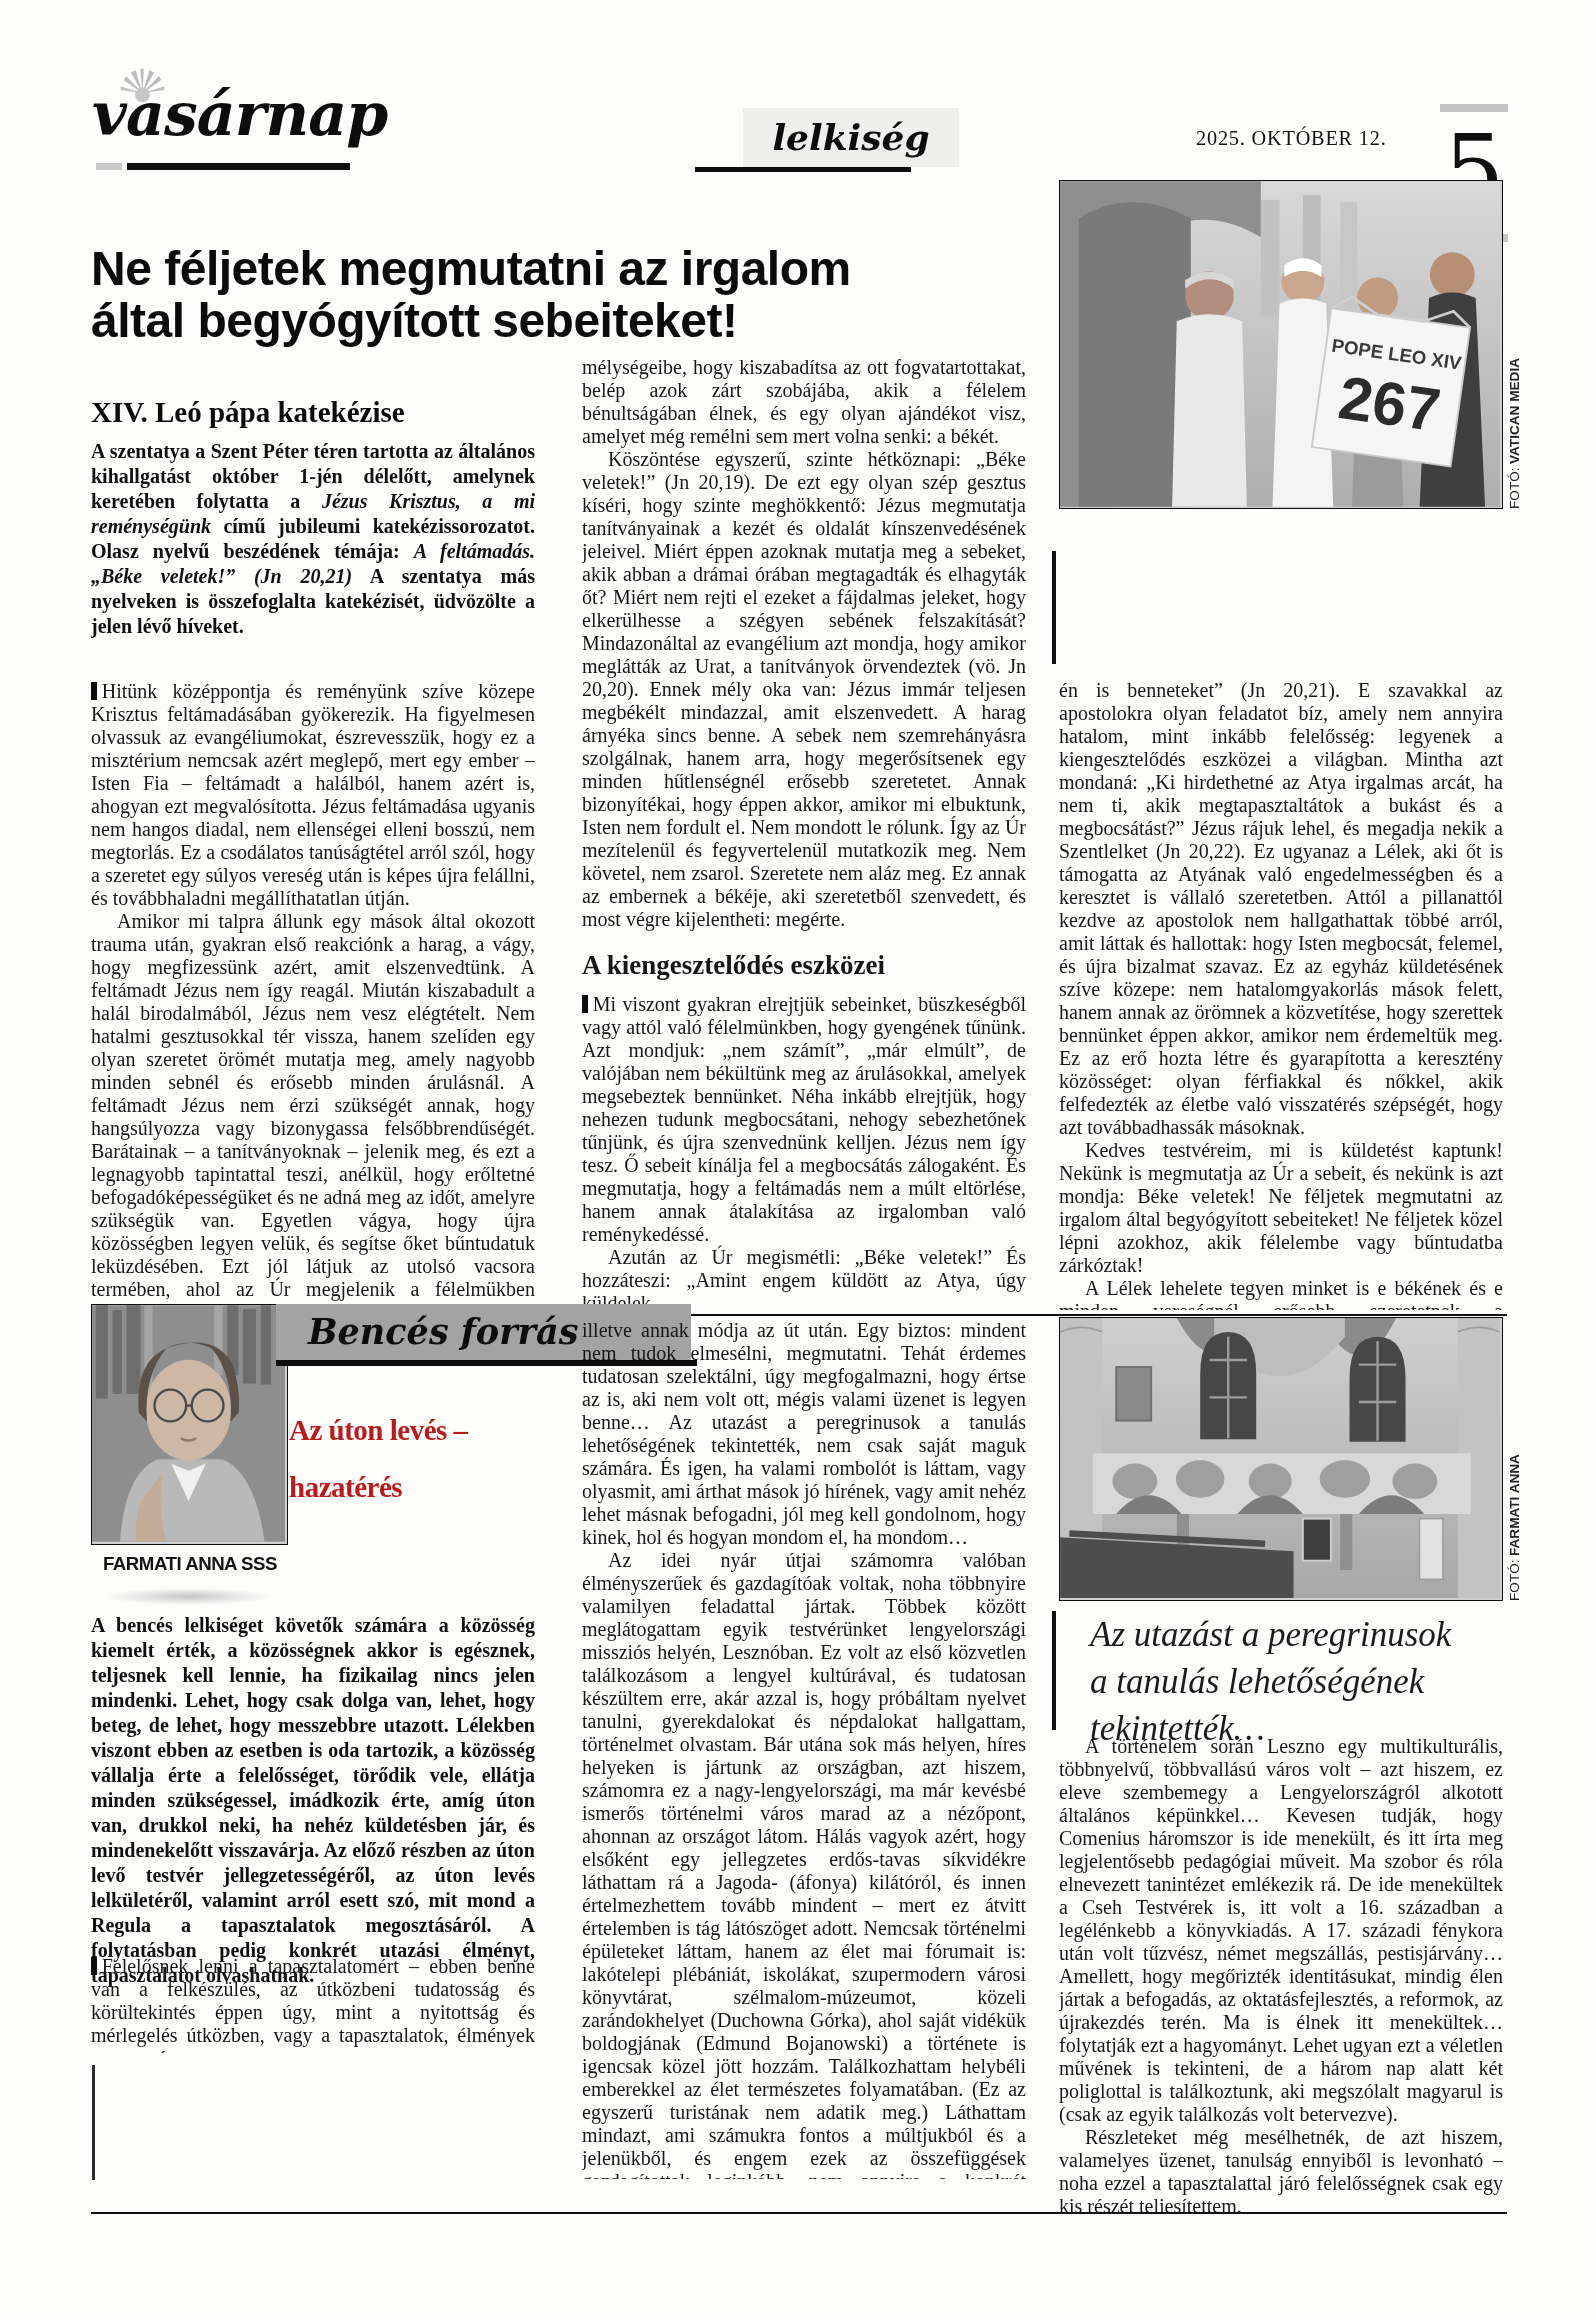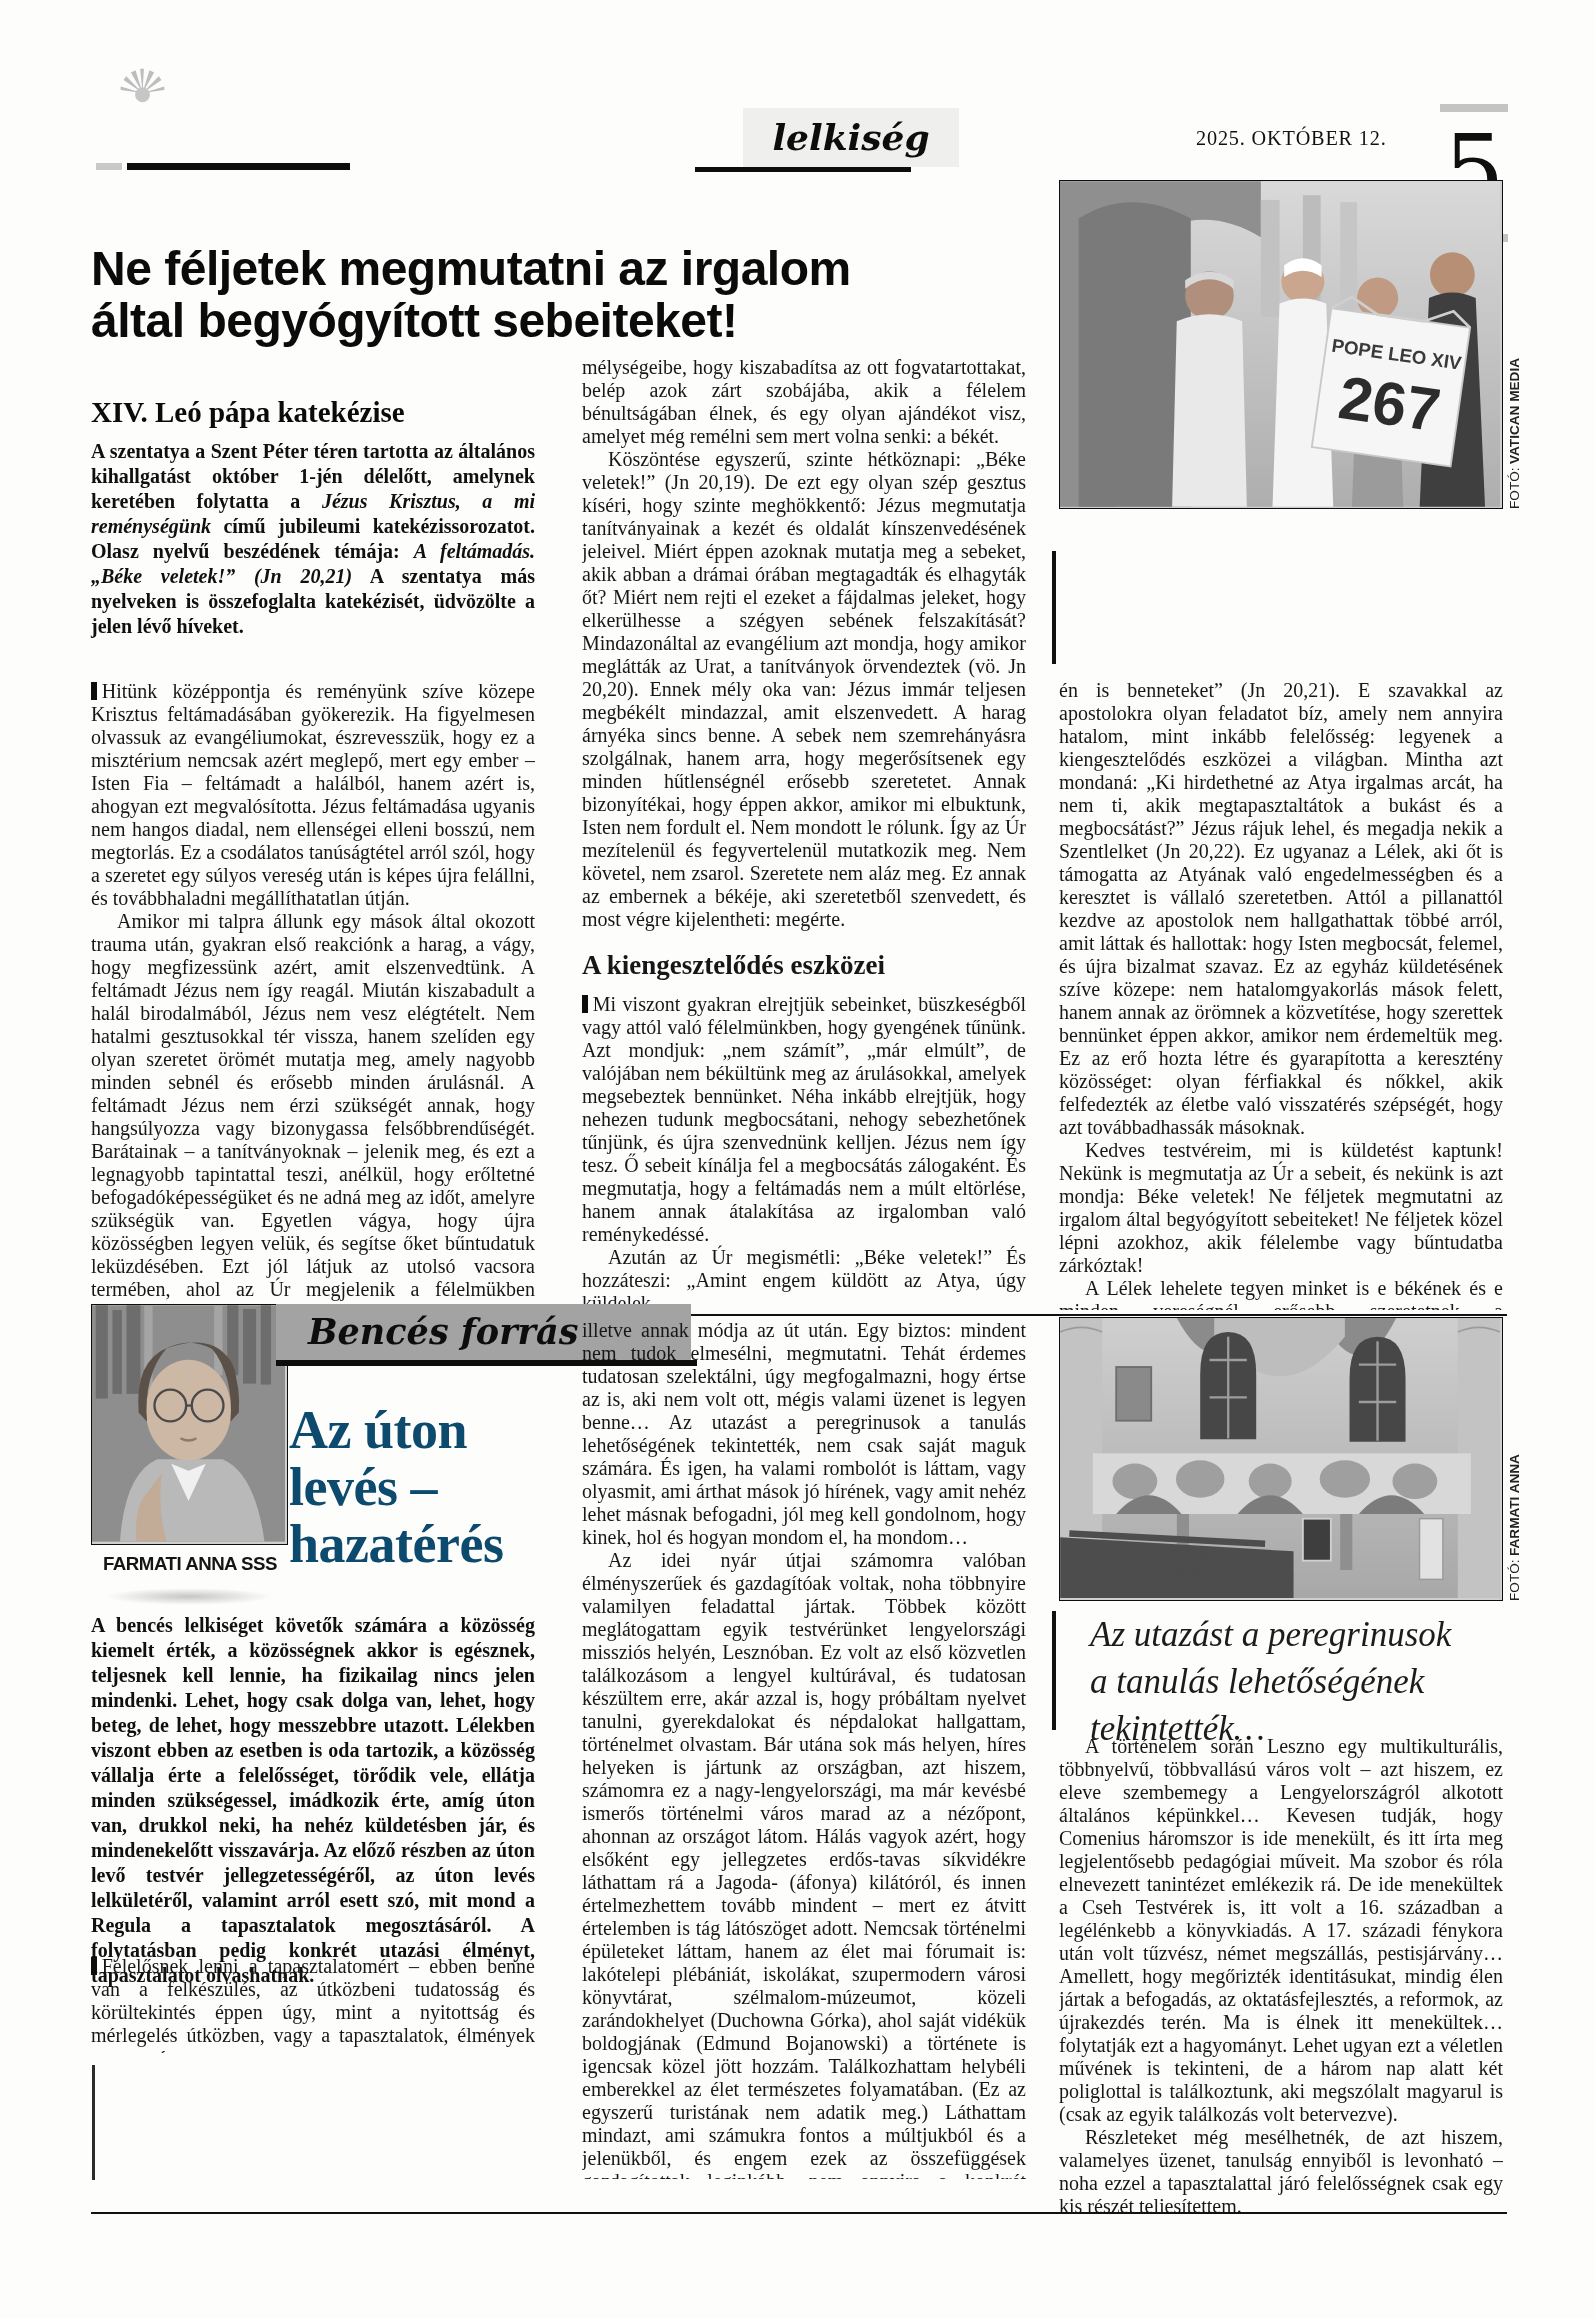--- a/index.html
+++ b/index.html
@@ -43,22 +43,22 @@
   .photo{border:1.9px solid #0e0e0e;box-sizing:border-box;overflow:hidden;background:#cfcfcf;}
   .vcredit{writing-mode:vertical-rl;transform:rotate(180deg);
       font-family:"Liberation Sans",sans-serif;font-size:13.6px;letter-spacing:0;
       color:#222;display:flex;align-items:center;}
   .vcredit .b{font-weight:bold;}
   
   .box2{background:#a3a3a3;}
   .box2 .t{font-family:"DejaVu Serif",serif;font-style:italic;font-weight:bold;
       font-size:35px;line-height:56px;color:#0d0d0d;padding-left:32px;}
   .box2-underline{background:#0d0d0d;}
-  .hl2{font-family:"Liberation Serif",serif;font-weight:bold;font-size:54px;
-      line-height:57px;letter-spacing:-0.5px;color:#0c4a6e;}
+  .hl2{font-family:"Liberation Serif",serif;font-weight:bold;font-size:29px;
+      line-height:57px;letter-spacing:-0.5px;color:#b91c1c;}
   .caption{font-family:"Liberation Sans",sans-serif;font-weight:bold;font-size:18.7px;
       letter-spacing:-0.5px;text-align:center;color:#151515;}
   .shadow-ellipse{background:radial-gradient(ellipse at center,#c6c6c6 0%,rgba(255,255,255,0) 70%);}
   .rule{background:#111;}
 </style>
 </head>
 <body>
 
 <div class="page">
 
@@ -69,20 +69,21 @@
           <path d="M55 58 L30 14 L40 9 Z"></path>
           <path d="M55 58 L70 9 L80 14 Z"></path>
         <path d="M55 58 L14 30 L20 22 Z"></path>
           <path d="M55 58 L90 22 L96 30 Z"></path>
         <path d="M55 58 L8 52 L8 44 Z"></path>
           <path d="M55 58 L102 44 L102 52 Z"></path>
         <circle cx="55" cy="62" r="16" fill="#c6c6c6"></circle>
       </g>
     </svg>
   </div>
+  <div class="abs logo" style="left:92px;top:84px;">vasárnap</div>
   <div class="abs logo-bar-gray" style="left:96px;top:163px;width:26px;height:7px;"></div>
   <div class="abs logo-bar-black" style="left:127px;top:163px;width:223px;height:7px;"></div>
 
   <div class="abs section-box" style="left:695px;top:108px;width:216px;height:59px;margin-left:48px;">
     <div class="t">lelkiség</div>
   </div>
   <div class="abs section-underline" style="left:695px;top:167px;width:216px;height:5.1px;"></div>
 
   <div class="abs date" style="left:1196px;top:125px;">2025. OKTÓBER 12.</div>
 

